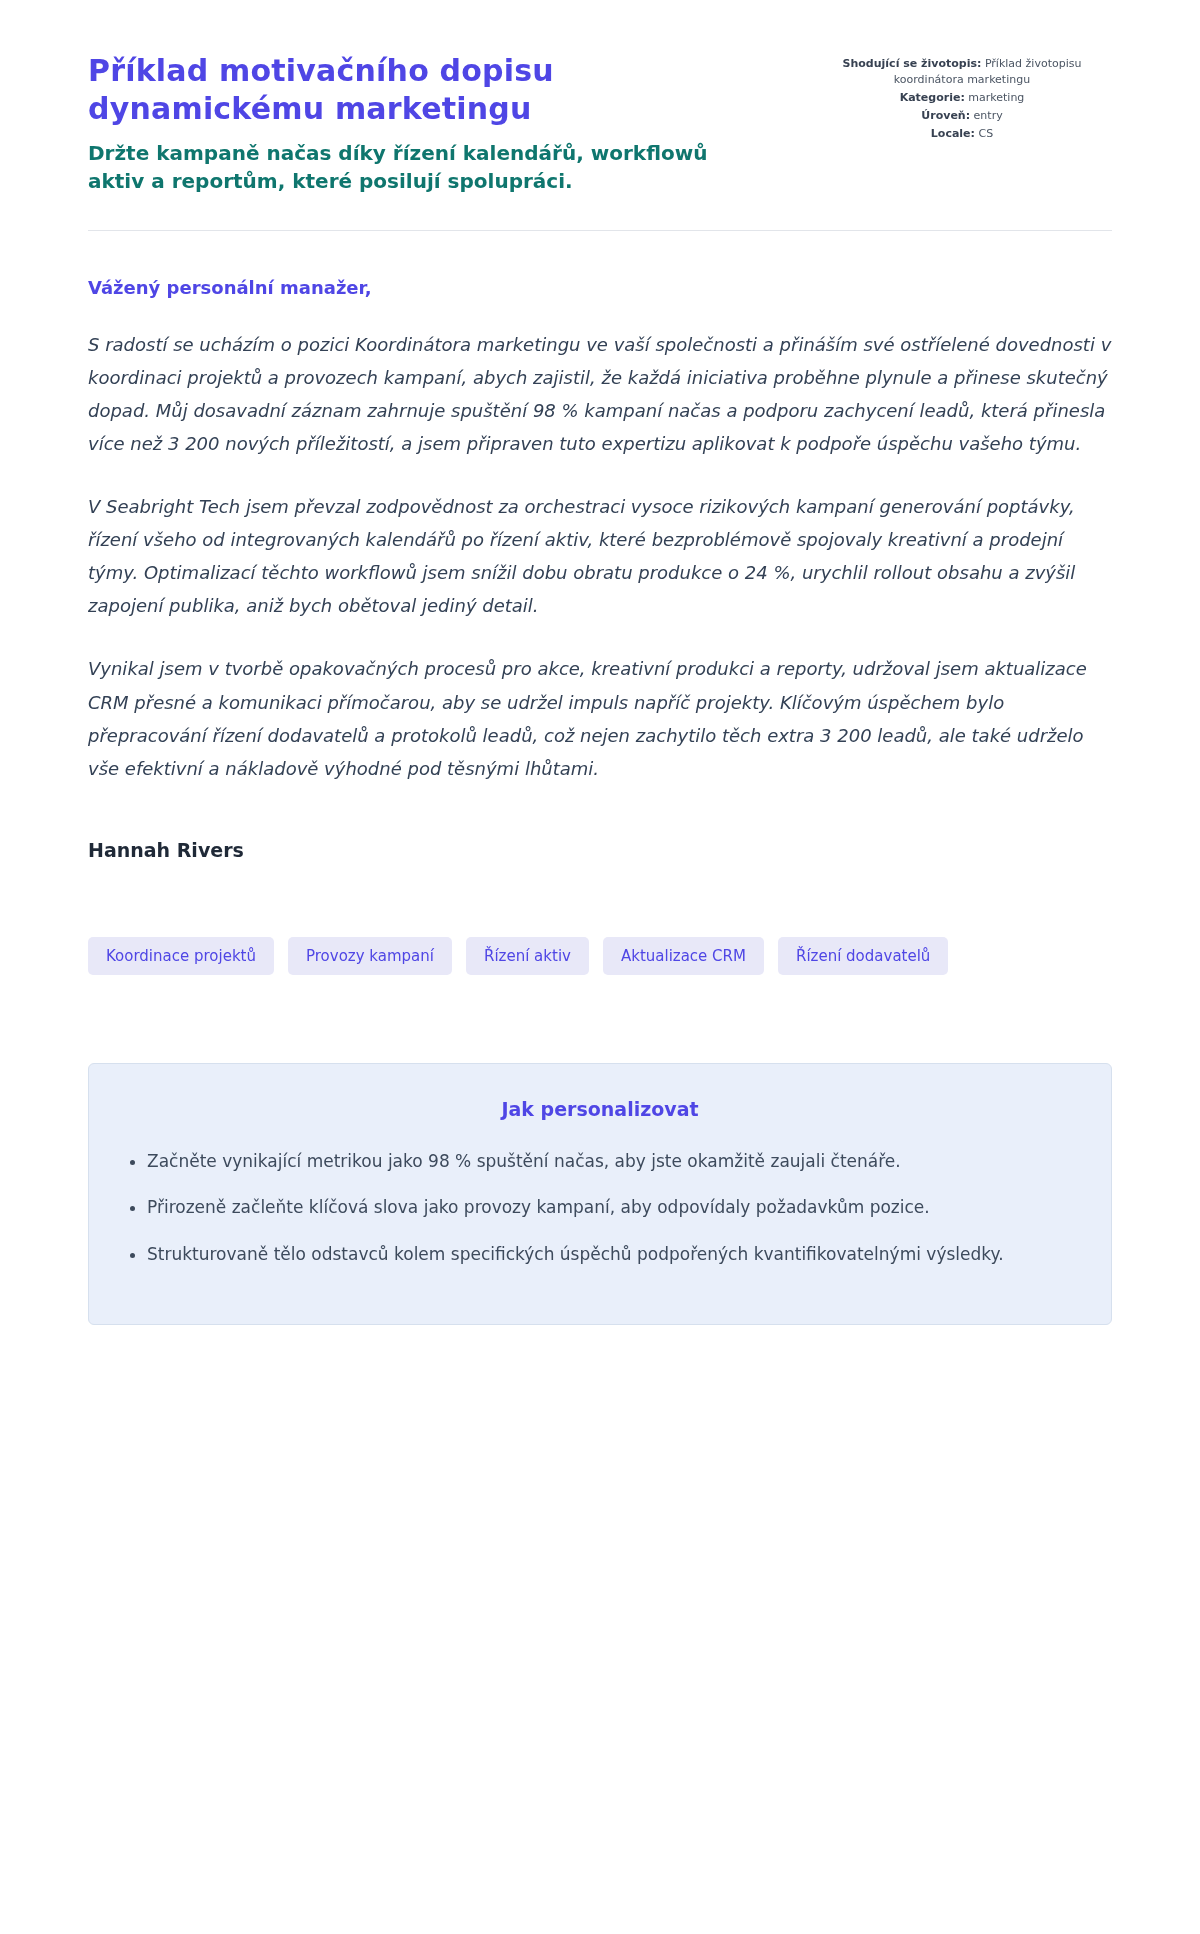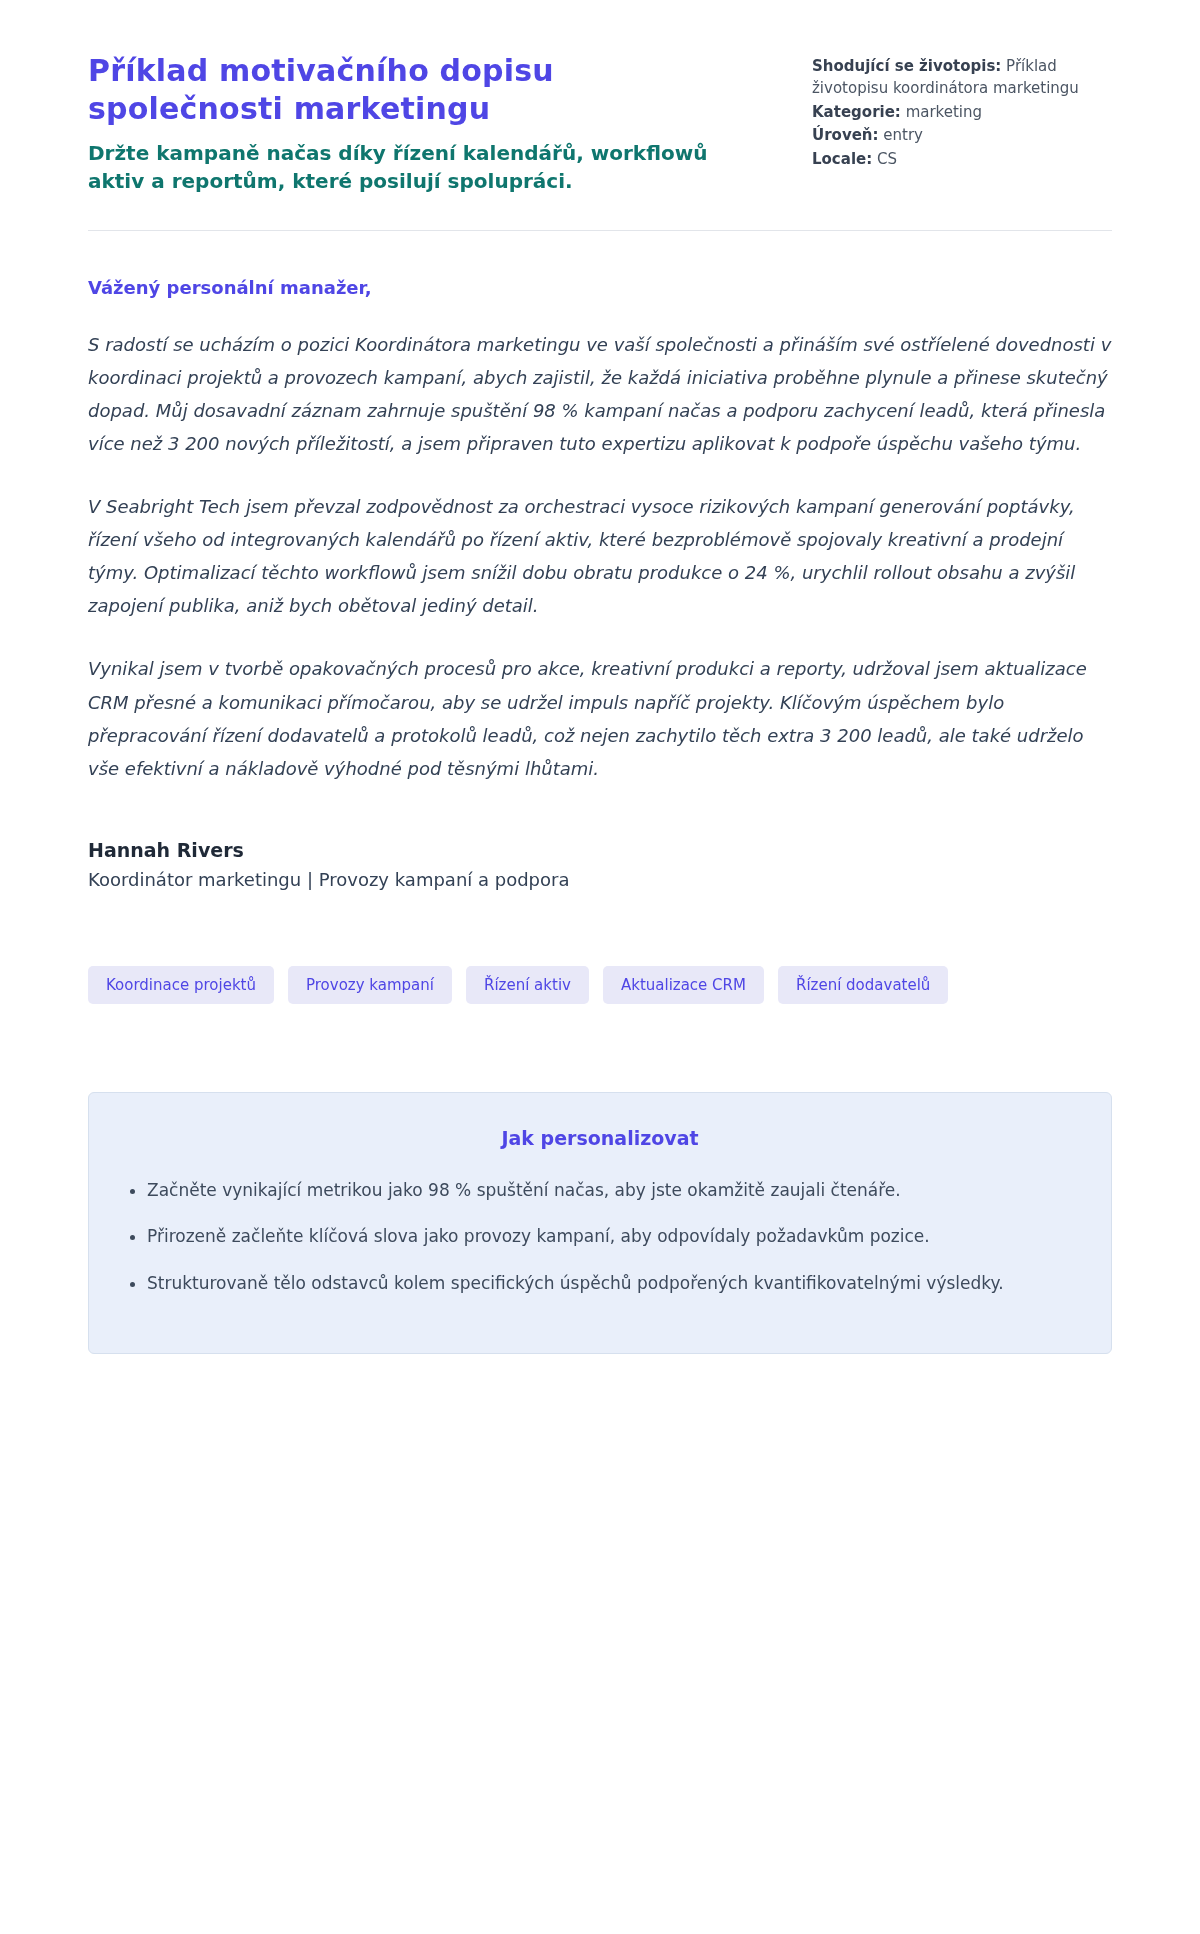--- a/index.html
+++ b/index.html
@@ -34,22 +34,22 @@
   }
   .page-subtitle {
     color: #0f766e;
     font-size: 20px;
     font-weight: bold;
     line-height: 1.42;
   }
   .meta-block {
     flex: 0 0 300px;
     max-width: 300px;
-    text-align: left;
-    font-size: 15px;
+    text-align: center;
+    font-size: 11px;
     line-height: 1.45;
     padding-top: 4px;
   }
   .meta-row { margin-bottom: 2px; }
   .meta-label { color: #374151; font-weight: bold; }
   .meta-value { color: #4b5563; }
 
   
   .divider {
     border: none;
@@ -129,21 +129,21 @@
   }
   .tips-list li:last-child { margin-bottom: 16px; }
 </style>
 </head>
 <body>
 
 <div class="page">
 
   <header class="header">
     <div class="header-left">
-      <h1 class="page-title">Příklad motivačního dopisu společnosti marketingu</h1>
+      <h1 class="page-title">Příklad motivačního dopisu dynamickému marketingu</h1>
       <div class="page-subtitle">Držte kampaně načas díky řízení kalendářů, workflowů aktiv a reportům, které posilují spolupráci.</div>
     </div>
     <div class="meta-block">
       <div class="meta-row">
         <span class="meta-label">Shodující se životopis:</span>
         <span class="meta-value">Příklad životopisu koordinátora marketingu</span>
       </div>
       <div class="meta-row">
         <span class="meta-label">Kategorie:</span>
         <span class="meta-value">marketing</span>
@@ -162,21 +162,20 @@
   <hr class="divider">
 
   <section class="letter">
     <div class="salutation">Vážený personální manažer,</div>
     <p>S radostí se ucházím o pozici Koordinátora marketingu ve vaší společnosti a přináším své ostříelené dovednosti v koordinaci projektů a provozech kampaní, abych zajistil, že každá iniciativa proběhne plynule a přinese skutečný dopad. Můj dosavadní záznam zahrnuje spuštění 98 % kampaní načas a podporu zachycení leadů, která přinesla více než 3 200 nových příležitostí, a jsem připraven tuto expertizu aplikovat k podpoře úspěchu vašeho týmu.</p>
     <p>V Seabright Tech jsem převzal zodpovědnost za orchestraci vysoce rizikových kampaní generování poptávky, řízení všeho od integrovaných kalendářů po řízení aktiv, které bezproblémově spojovaly kreativní a prodejní týmy. Optimalizací těchto workflowů jsem snížil dobu obratu produkce o 24 %, urychlil rollout obsahu a zvýšil zapojení publika, aniž bych obětoval jediný detail.</p>
     <p>Vynikal jsem v tvorbě opakovačných procesů pro akce, kreativní produkci a reporty, udržoval jsem aktualizace CRM přesné a komunikaci přímočarou, aby se udržel impuls napříč projekty. Klíčovým úspěchem bylo přepracování řízení dodavatelů a protokolů leadů, což nejen zachytilo těch extra 3 200 leadů, ale také udrželo vše efektivní a nákladově výhodné pod těsnými lhůtami.</p>
 
     <div class="signature">
       <div class="signature-name">Hannah Rivers</div>
-      <div class="signature-role">Koordinátor marketingu | Provozy kampaní a podpora</div>
     </div>
   </section>
 
   <div class="tags">
     <span class="tag-chip">Koordinace projektů</span>
     <span class="tag-chip">Provozy kampaní</span>
     <span class="tag-chip">Řízení aktiv</span>
     <span class="tag-chip">Aktualizace CRM</span>
     <span class="tag-chip">Řízení dodavatelů</span>
   </div>

